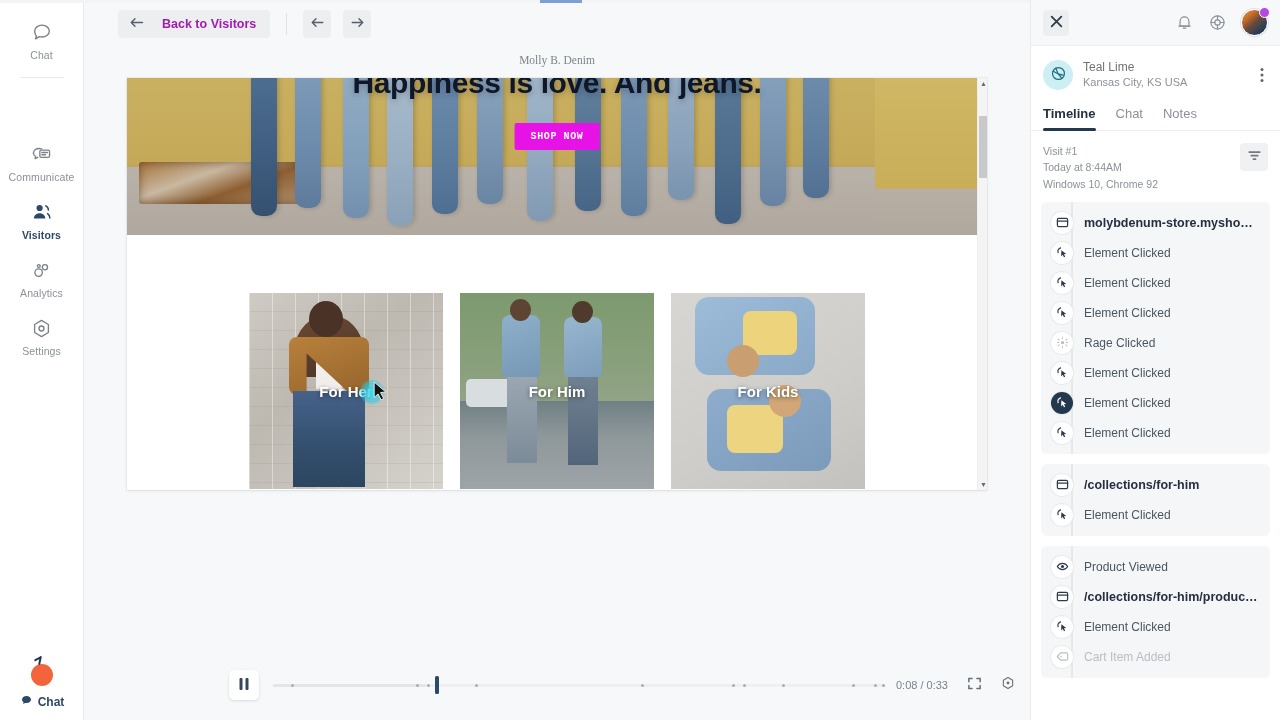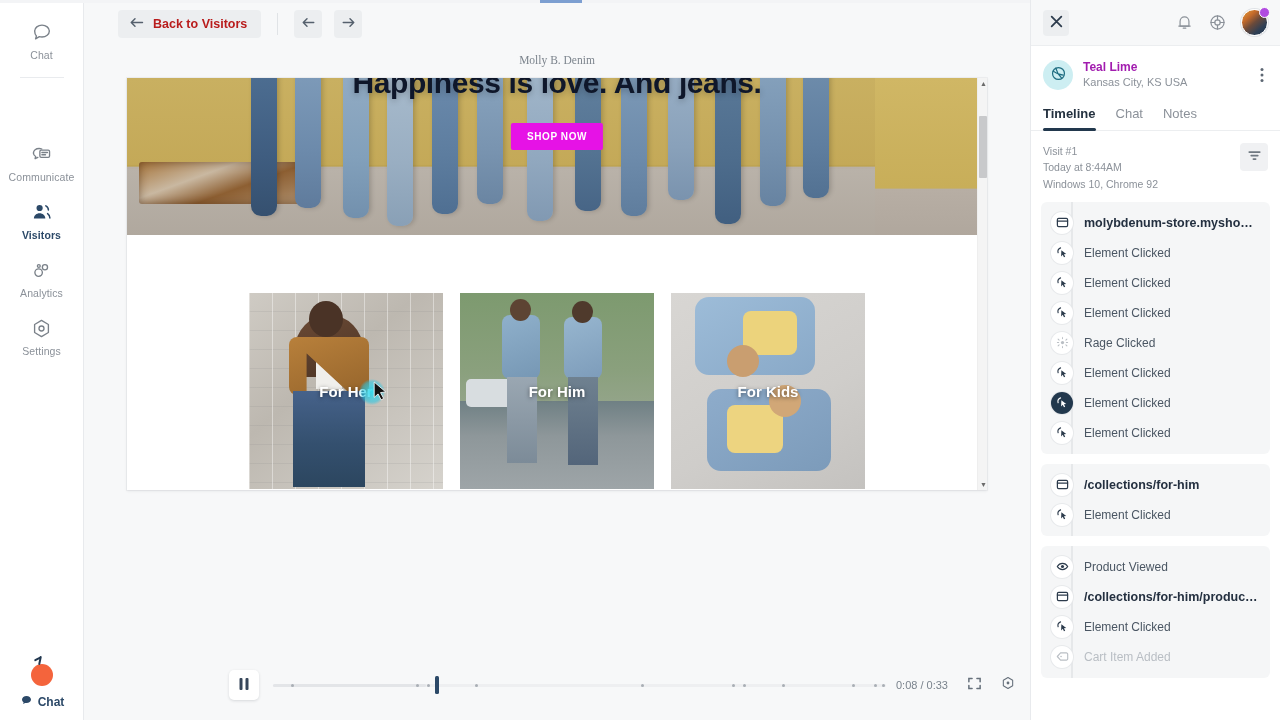--- a/index.html
+++ b/index.html
@@ -63,23 +63,23 @@
   }
 
   
   .stage {
     flex:1; height:720px; background:#f7f8f9; position:relative; display:flex; flex-direction:column;
   }
   .toolbar {
     height:48px; display:flex; align-items:center; padding: 0 0 0 34px; gap:12px;
   }
   .btn-back {
-    display:flex; align-items:center; gap:9px; height:28px; padding:0 14px 0 11px;
+    display:flex; align-items:center; gap:18px; height:28px; padding:0 14px 0 11px;
     background:#eceef0; border-radius:4px; border:0; cursor:pointer;
-    font-size:12.5px; color:#b91c1c; font-weight:700; font-family:"Liberation Sans", sans-serif;
+    font-size:12.5px; color:#a21caf; font-weight:700; font-family:"Liberation Sans", sans-serif;
   }
   .tb-divider { width:1px; height:22px; background:#e0e3e6; margin:0 4px; }
   .btn-sq {
     width:28px; height:28px; background:#eceef0; border-radius:4px; border:0; cursor:pointer;
     display:flex; align-items:center; justify-content:center; color:#55606d;
   }
 
   .preview-wrap {
     position:relative; width:946px; margin: 0 auto; flex:1;
   }
@@ -121,21 +121,21 @@
   .hero-title {
     position:absolute; top:-12px; left:0; right:0; text-align:center;
     font-size:30px; font-weight:700; color:#0f172a; letter-spacing:-.4px;
     text-shadow:0 2px 6px rgba(0,0,0,.25); font-family:"Liberation Sans", sans-serif;
     z-index:5;
   }
   .shop-now {
     position:absolute; top:45px; left:50%; transform:translateX(-50%);
     background:#e612e6; color:#fff; font-size:10px; font-weight:700; letter-spacing:.6px;
     padding:8px 16px; border-radius:2px; border:0; cursor:pointer; z-index:6;
-    font-family:Liberation Sans, sans-serif;
+    font-family:Liberation Mono, monospace;
   }
 
   .cards-area { background:#fff; padding: 58px 0 0; height:255px; }
   .cards { display:flex; gap:17px; justify-content:center; }
   .card {
     position:relative; width:194px; height:196px; overflow:hidden; background:#d3d3d3;
   }
   .card-label {
     position:absolute; left:0; right:0; top:50%; transform:translateY(-50%);
     text-align:center; color:#fff; font-size:15px; font-weight:700;
@@ -213,21 +213,21 @@
   .avatar .badge {
     position:absolute; right:-3px; top:-3px; width:11px; height:11px; border-radius:50%;
     background:#b14ae0; border:1.5px solid #fff;
   }
 
   .visitor-row { display:flex; align-items:center; padding:14px 12px 10px; gap:10px; }
   .vis-avatar {
     width:30px; height:30px; border-radius:50%; background:#cdeef2; flex:0 0 30px;
     display:flex; align-items:center; justify-content:center; color:#1d6c80;
   }
-  .vis-name { font-size:12px; font-weight:700; color:#a21caf; line-height:1.25; }
+  .vis-name { font-size:12px; font-weight:400; color:#737373; line-height:1.25; }
   .vis-loc { font-size:11px; color:#8b9199; line-height:1.35; }
   .kebab { margin-left:auto; color:#5d6773; cursor:pointer; display:flex; padding:2px 4px; }
 
   .tabs { display:flex; gap:20px; padding:6px 12px 0; border-bottom:1px solid #eceef0; }
   .tab {
     font-size:13px; color:#8b9199; padding-bottom:9px; cursor:pointer; position:relative;
   }
   .tab.active { color:#24313f; font-weight:700; }
   .tab.active::after {
     content:""; position:absolute; left:0; right:0; bottom:-1px; height:3px; background:#22384d; border-radius:2px;

